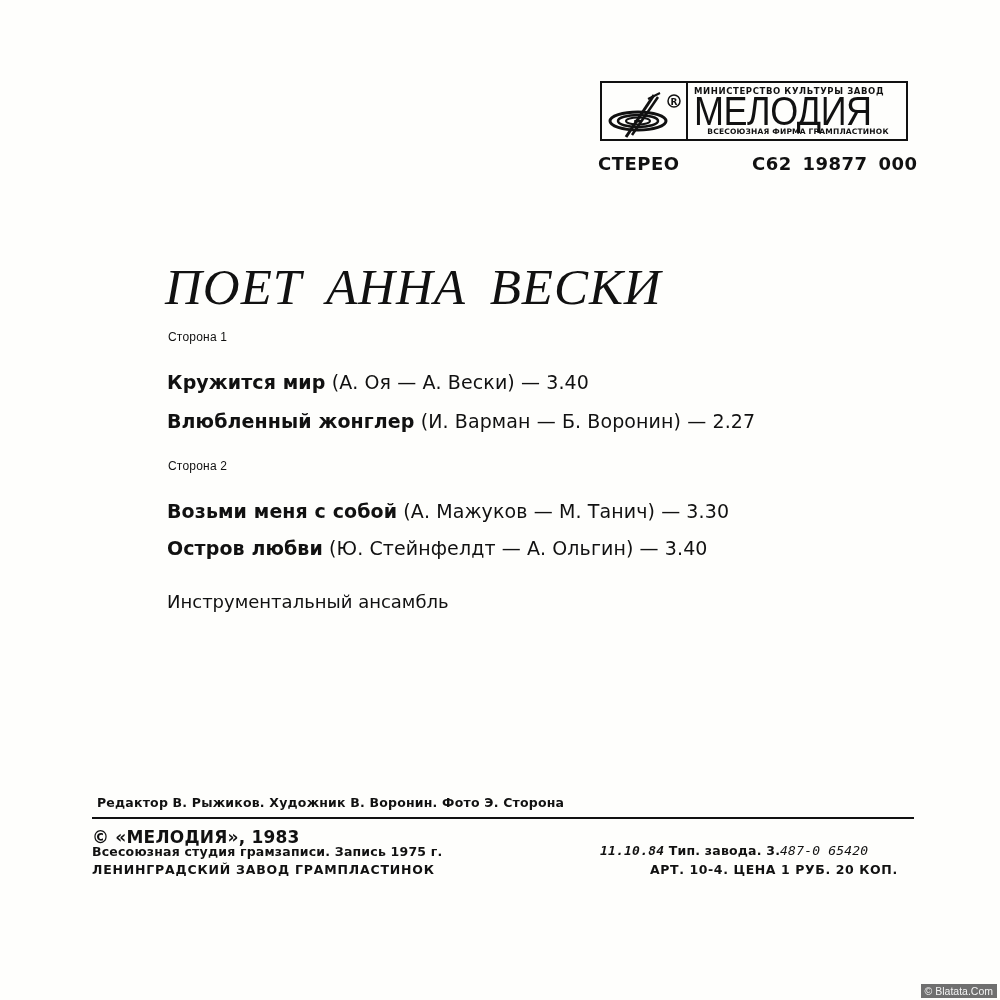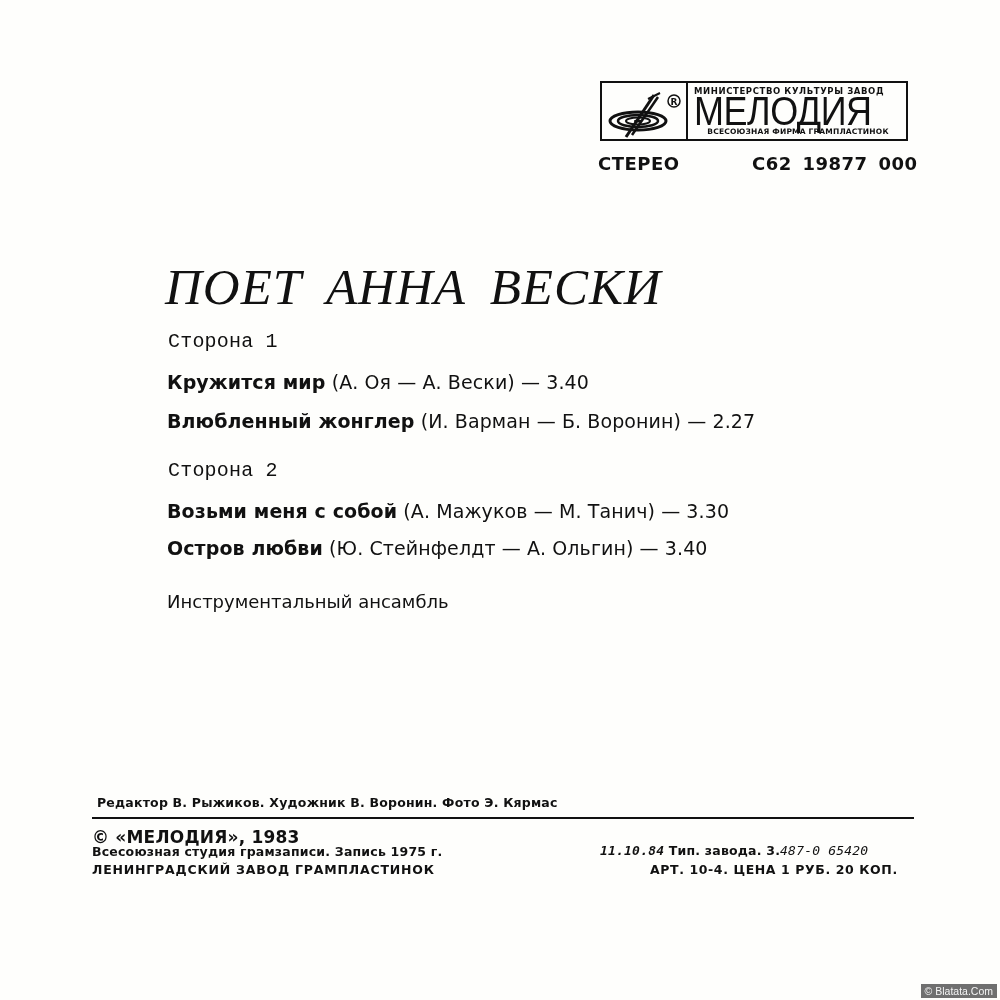--- a/index.html
+++ b/index.html
@@ -88,22 +88,22 @@
       left: 165px; top: 258px;
       font-family: "Liberation Serif", serif;
       font-style: italic;
       font-size: 51px;
       letter-spacing: 1px;
       word-spacing: 10px;
       white-space: nowrap;
     }
 
     .side-label {
-      font-family: Liberation Mono, monospace;
-      font-size: 20px;
+      font-family: Liberation Sans, sans-serif;
+      font-size: 12px;
       letter-spacing: 0.2px;
     }
     .track {
       font-family: "DejaVu Sans", sans-serif;
       font-size: 19px;
       white-space: nowrap;
       letter-spacing: 0.1px;
     }
     .track .tname { font-weight: bold; }
 
@@ -203,21 +203,21 @@
 </div>
 
 <div class="abs track" style="left:167px; top:537px;">
   <span class="tname">Остров любви</span>
   <span>(Ю. Стейнфелдт — А. Ольгин)</span>
   <span>— 3.40</span>
 </div>
 
 <div class="abs ensemble">Инструментальный ансамбль</div>
 
-<div class="abs credits">Редактор В. Рыжиков. Художник В. Воронин. Фото Э. Кярмас</div>
+<div class="abs credits">Редактор В. Рыжиков. Художник В. Воронин. Фото Э. Сторона</div>
 <div class="abs rule"></div>
 
 <div class="abs foot" style="left:92px; top:827px; font-size:17px;">© «МЕЛОДИЯ», 1983</div>
 <div class="abs foot" style="left:92px; top:844px;">Всесоюзная студия грамзаписи. Запись 1975 г.</div>
 <div class="abs foot" style="left:92px; top:862px; letter-spacing:0.8px;">ЛЕНИНГРАДСКИЙ ЗАВОД ГРАМПЛАСТИНОК</div>
 
 <div class="abs foot" style="left:600px; top:843px;">
   <span class="handwritten" style="font-weight:bold;">11.10.84</span>
   <span>Тип. завода. 3.</span><span class="handwritten">487-0 65420</span>
 </div>

